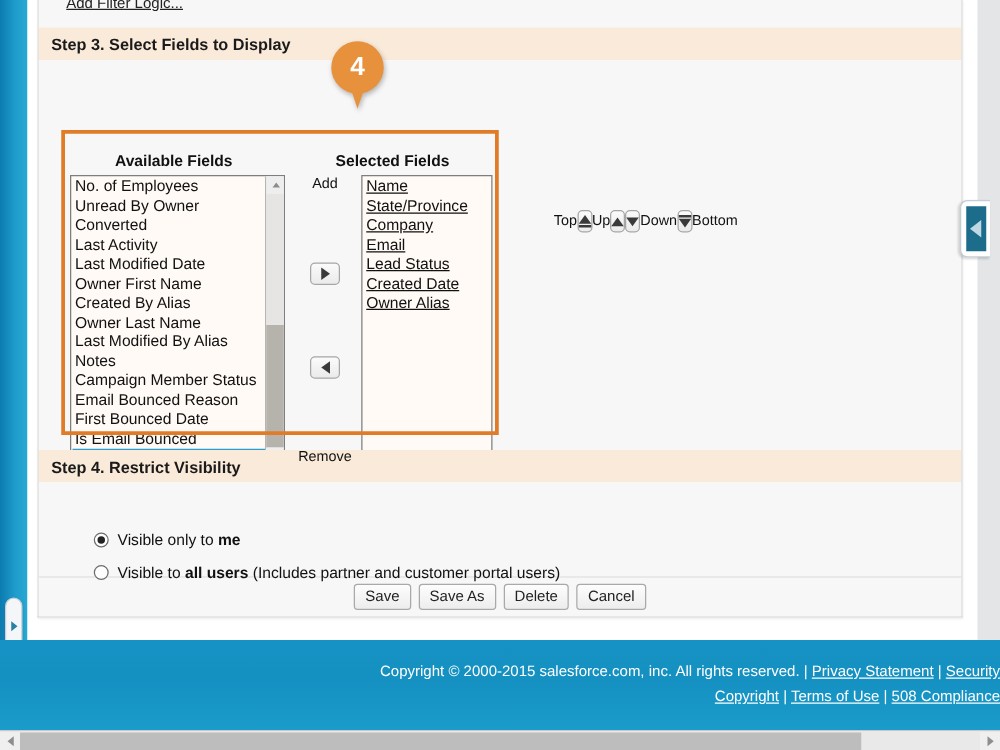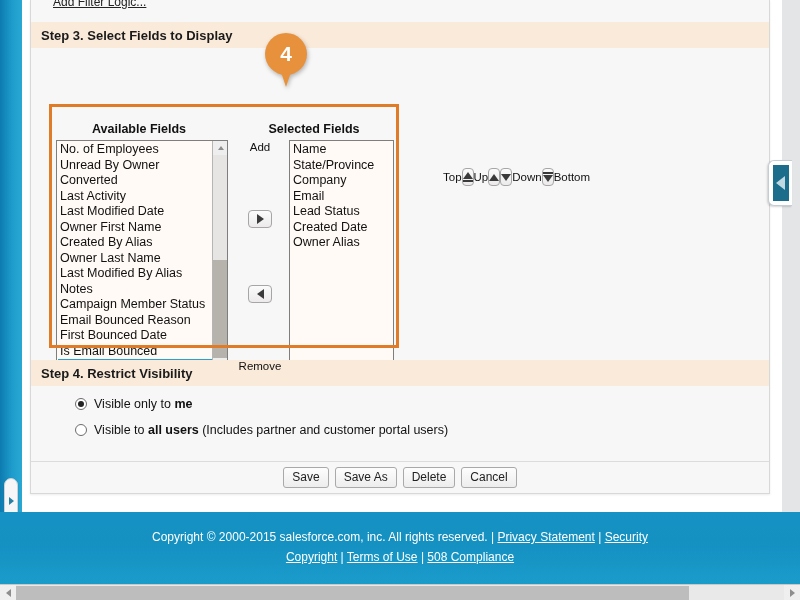--- a/index.html
+++ b/index.html
@@ -143,21 +143,21 @@
     overflow: hidden;
     font-size: 12.5px;
     color: #111;
   }
   #avail-list {
     left: 25px; top: 92px;
     width: 172px; height: 233px;
   }
   #sel-list {
     left: 258px; top: 92px;
-    width: 105px; height: 233px;
+    width: 105px; height: 233px; text-decoration: underline;
   }
   .lb-inner { padding: 1px 0 0 1px; }
   .lb-item {
     height: 15.5px; line-height: 15.5px;
     padding-left: 2px;
     white-space: nowrap;
     cursor: default;
   }
   .lb-item.sel {
     background: #2a9fd4;
@@ -309,21 +309,21 @@
   }
 
   
   .footer {
     position: absolute;
     left: 0; top: 512px;
     width: 800px; height: 72px;
     background: linear-gradient(to bottom, #1693c4 0%, #1490c1 40%, #1a9ccb 100%);
     color: #ffffff;
     font-size: 12px;
-    text-align: center;
+    text-align: right;
     padding-top: 15px;
     line-height: 20px;
   }
   .footer a {
     color: #ffffff;
     text-decoration: underline;
     cursor: pointer;
   }
   .footer .sep { color: #ffffff; }
 
@@ -458,21 +458,21 @@
           </div>
           <div class="lbl">Bottom</div>
         </div>
 
       </div>
 
       <div class="stepbar">
         <span>Step 4. Restrict Visibility</span>
       </div>
 
-      <div class="section-body" style="height:75px;padding-top:11px;">
+      <div class="section-body" style="height:75px;padding-top:39px;">
         <div class="radio-row" style="margin-bottom:12px;">
           <span class="radio" id="radio-me">
             <span class="dot"></span>
           </span>
           <span>
             <span>Visible only to </span><b>me</b>
           </span>
         </div>
         <div class="radio-row">
           <span class="radio" id="radio-all"></span>

